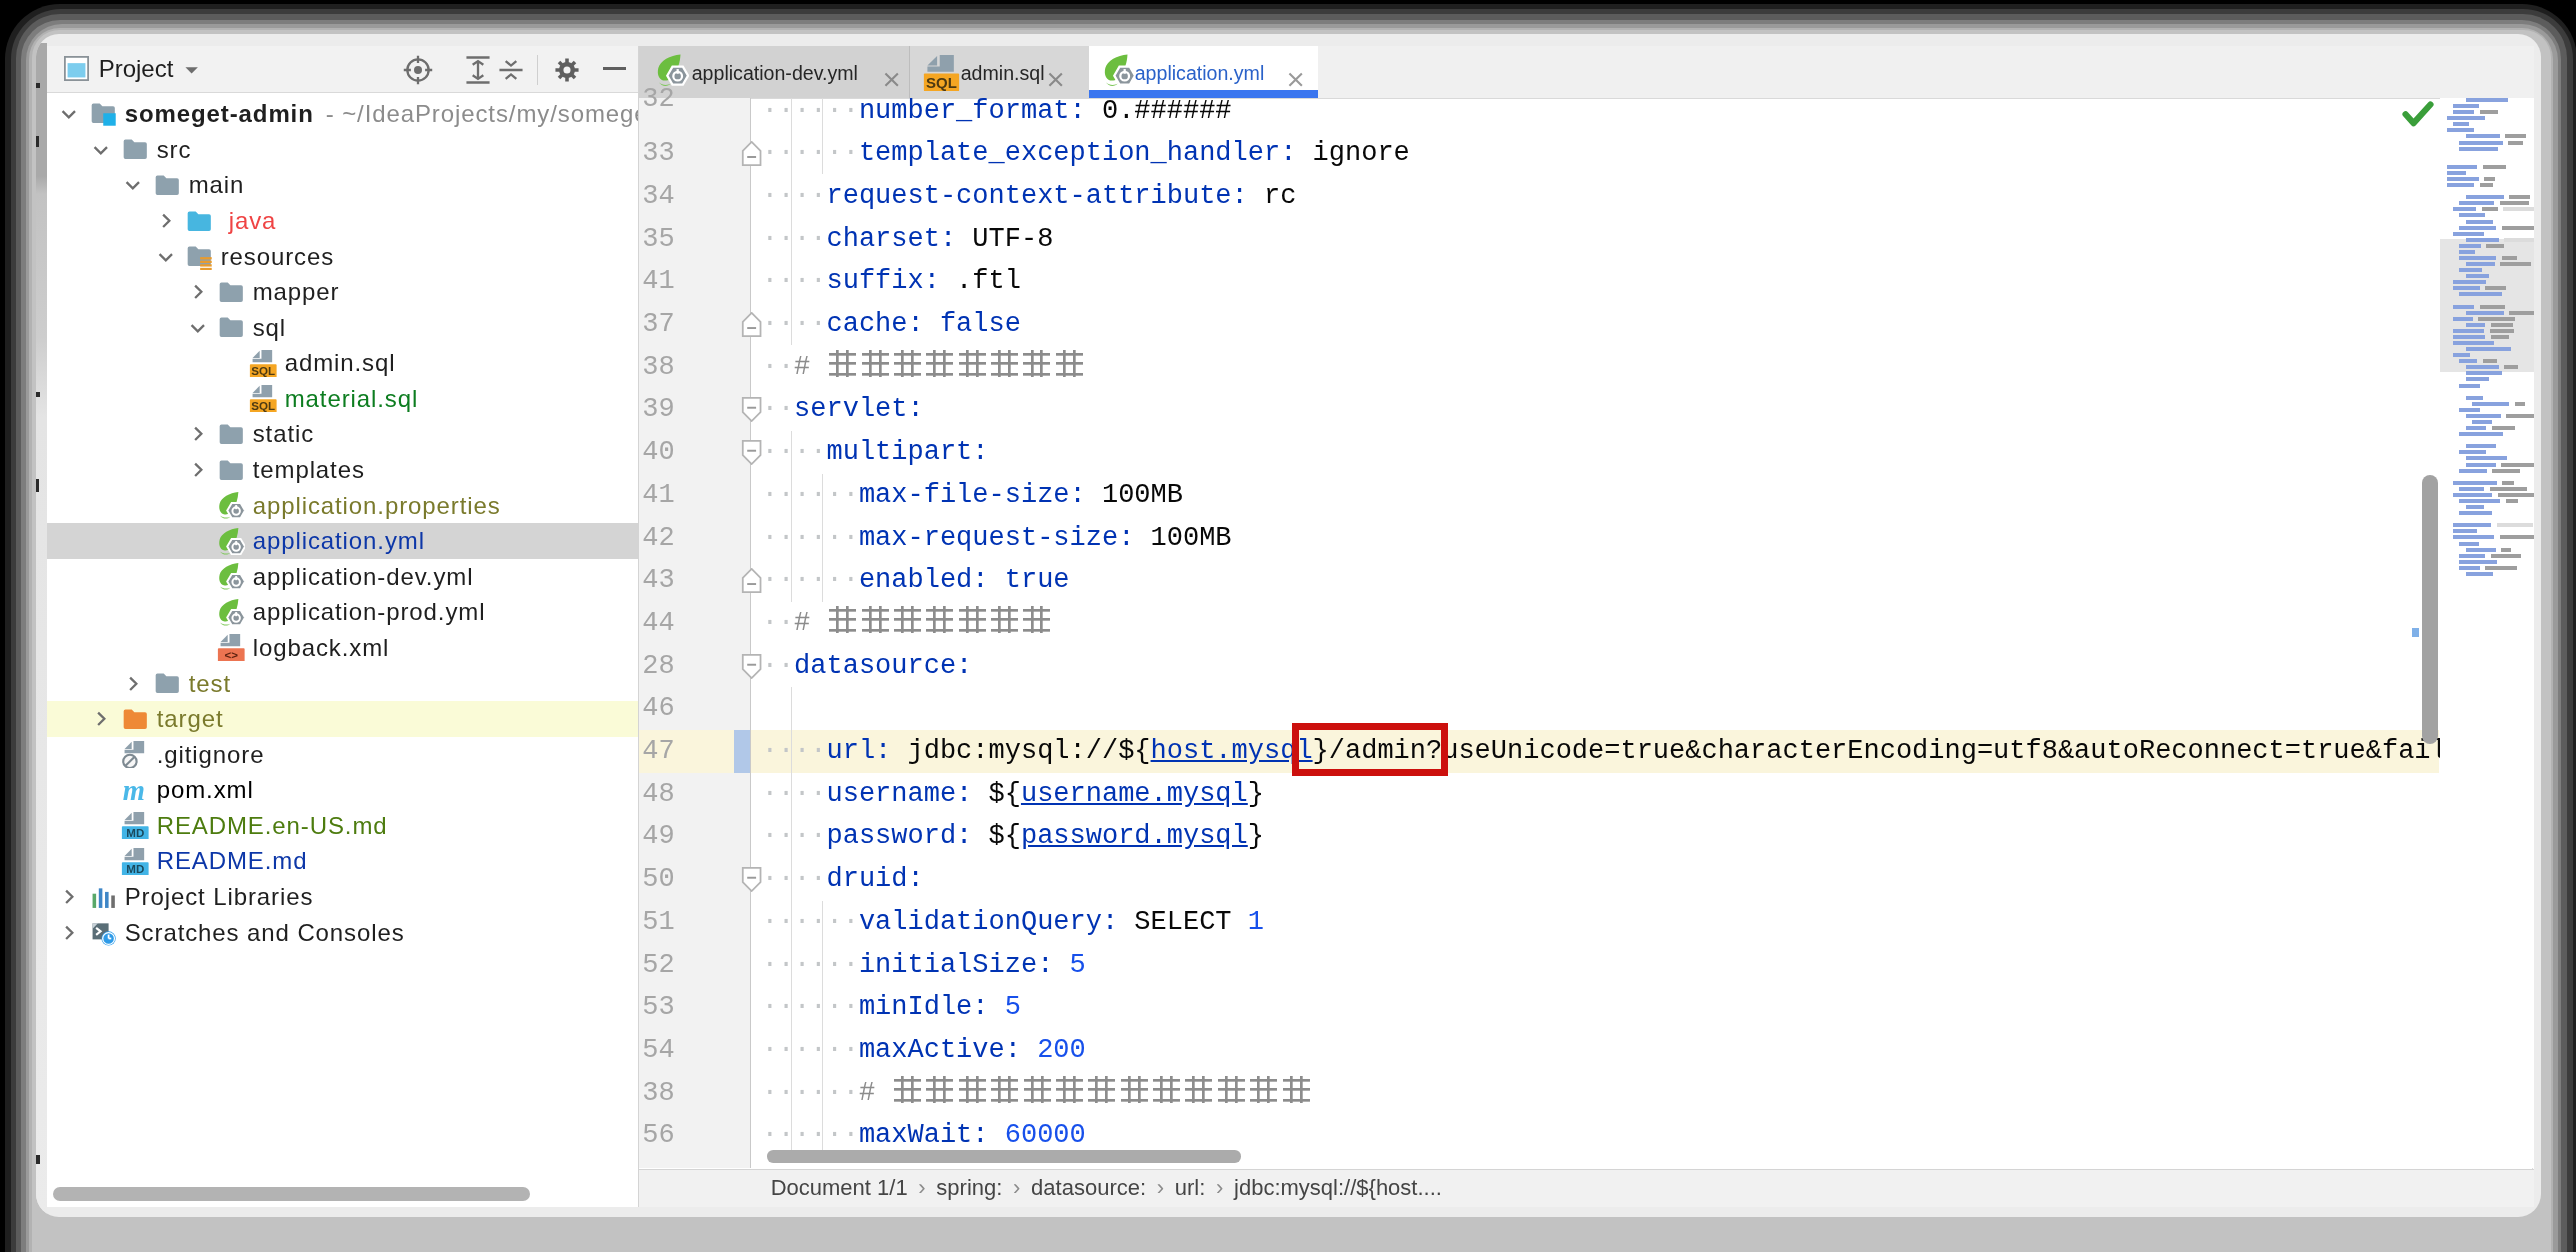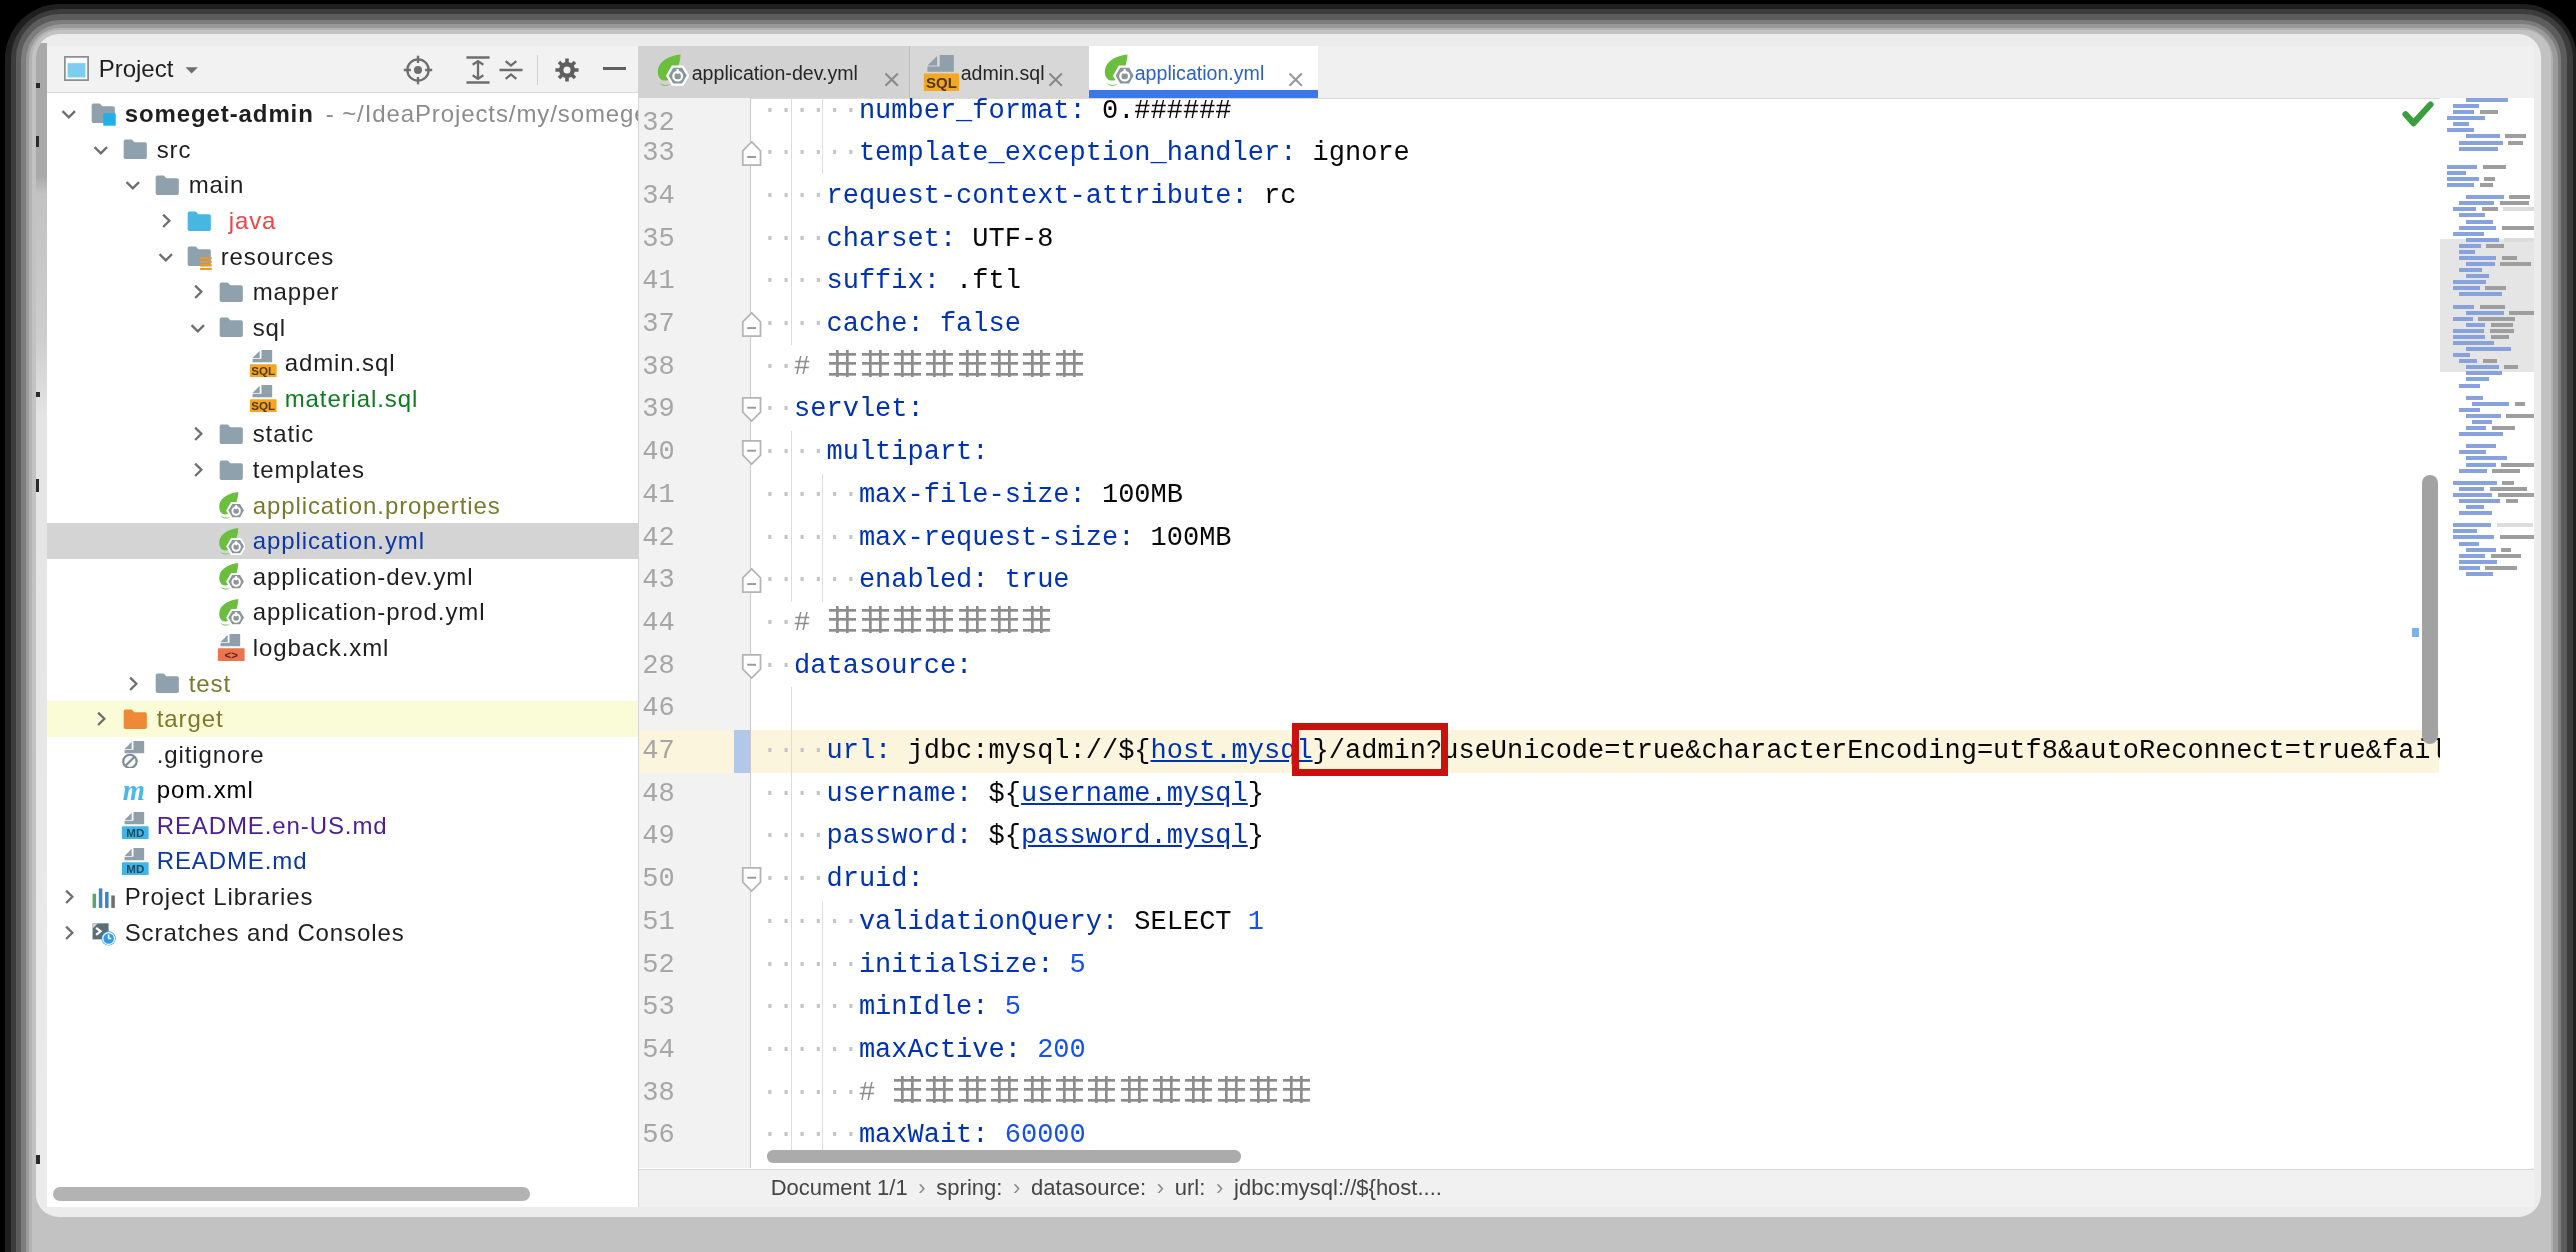--- a/index.html
+++ b/index.html
@@ -241,21 +241,21 @@
 <svg class="abs" style="left:74px;top:682px" width="28.5" height="28.5" viewBox="0 0 32 32">
             <text x="2" y="27" font-family="Liberation Serif" font-size="32" font-weight="bold" font-style="italic" fill="#4ab8e8">m</text>
           </svg>
 <div class="abs tl" style="left:110px;top:678px;color:#000000;font-weight:normal">pom.xml</div>
 <svg class="abs" style="left:74px;top:717px" width="28.5" height="28.5" viewBox="0 0 32 32">
             <path d="M14 1 L26 1 L26 15 L4 15 L4 11 L14 11 Z" fill="#8fa0ac"></path>
             <path d="M4 10 L12 2 L12 10 Z" fill="#8fa0ac"></path>
             <rect x="1" y="17" width="30" height="15" rx="1" fill="#42b4e6"></rect>
             <text x="16" y="29.5" font-family="Liberation Sans" font-size="13" font-weight="bold" fill="#1a4a5e" text-anchor="middle">MD</text>
           </svg>
-<div class="abs tl" style="left:110px;top:714px;color:#4c1d95;font-weight:normal">README.en-US.md</div>
+<div class="abs tl" style="left:110px;top:714px;color:#4d7c0f;font-weight:normal">README.en-US.md</div>
 <svg class="abs" style="left:74px;top:753px" width="28.5" height="28.5" viewBox="0 0 32 32">
             <path d="M14 1 L26 1 L26 15 L4 15 L4 11 L14 11 Z" fill="#8fa0ac"></path>
             <path d="M4 10 L12 2 L12 10 Z" fill="#8fa0ac"></path>
             <rect x="1" y="17" width="30" height="15" rx="1" fill="#42b4e6"></rect>
             <text x="16" y="29.5" font-family="Liberation Sans" font-size="13" font-weight="bold" fill="#1a4a5e" text-anchor="middle">MD</text>
           </svg>
 <div class="abs tl" style="left:110px;top:749px;color:#0d37a8;font-weight:normal">README.md</div>
 <svg class="abs" style="left:12.5px;top:793px" width="19.6" height="19.6" viewBox="0 0 22 22">
             <path d="M8 4 L15 11 L8 18" fill="none" stroke="#6e6e6e" stroke-width="2.6"></path>
           </svg>
@@ -317,21 +317,21 @@
 <div class="abs tabt" style="left:1088px;top:13.3px;color:#2a62c9">application.yml</div>
 <svg class="abs" style="left:1238px;top:23px" width="21.3" height="21.3" viewBox="0 0 24 24">
           <path d="M5 5 L19 19 M19 5 L5 19" stroke="#9a9a9a" stroke-width="2.4"></path>
         </svg>
 <div class="abs" style="left:1042px;top:44px;width:229px;height:8px;background:#3b76ef"></div>
       <div class="abs" id="gutter"></div>
 
       <div class="abs" style="left:592px;top:684px;width:1800px;height:43px;background:#faf5dc"></div>
       <div class="abs" style="left:687px;top:684px;width:17px;height:43px;background:#b1c8e8"></div>
       <div class="abs" id="gutline"></div>
-      <div class="abs lnb" style="top:56px">32</div>
+      <div class="abs lnb" style="top:32px">32</div>
 <div class="abs lnb" style="top:86px">33</div>
 <div class="abs lnb" style="top:129px">34</div>
 <div class="abs lnb" style="top:172px">35</div>
 <div class="abs lnb" style="top:214px">41</div>
 <div class="abs lnb" style="top:257px">37</div>
 <div class="abs lnb" style="top:300px">38</div>
 <div class="abs lnb" style="top:342px">39</div>
 <div class="abs lnb" style="top:385px">40</div>
 <div class="abs lnb" style="top:428px">41</div>
 <div class="abs lnb" style="top:471px">42</div>

